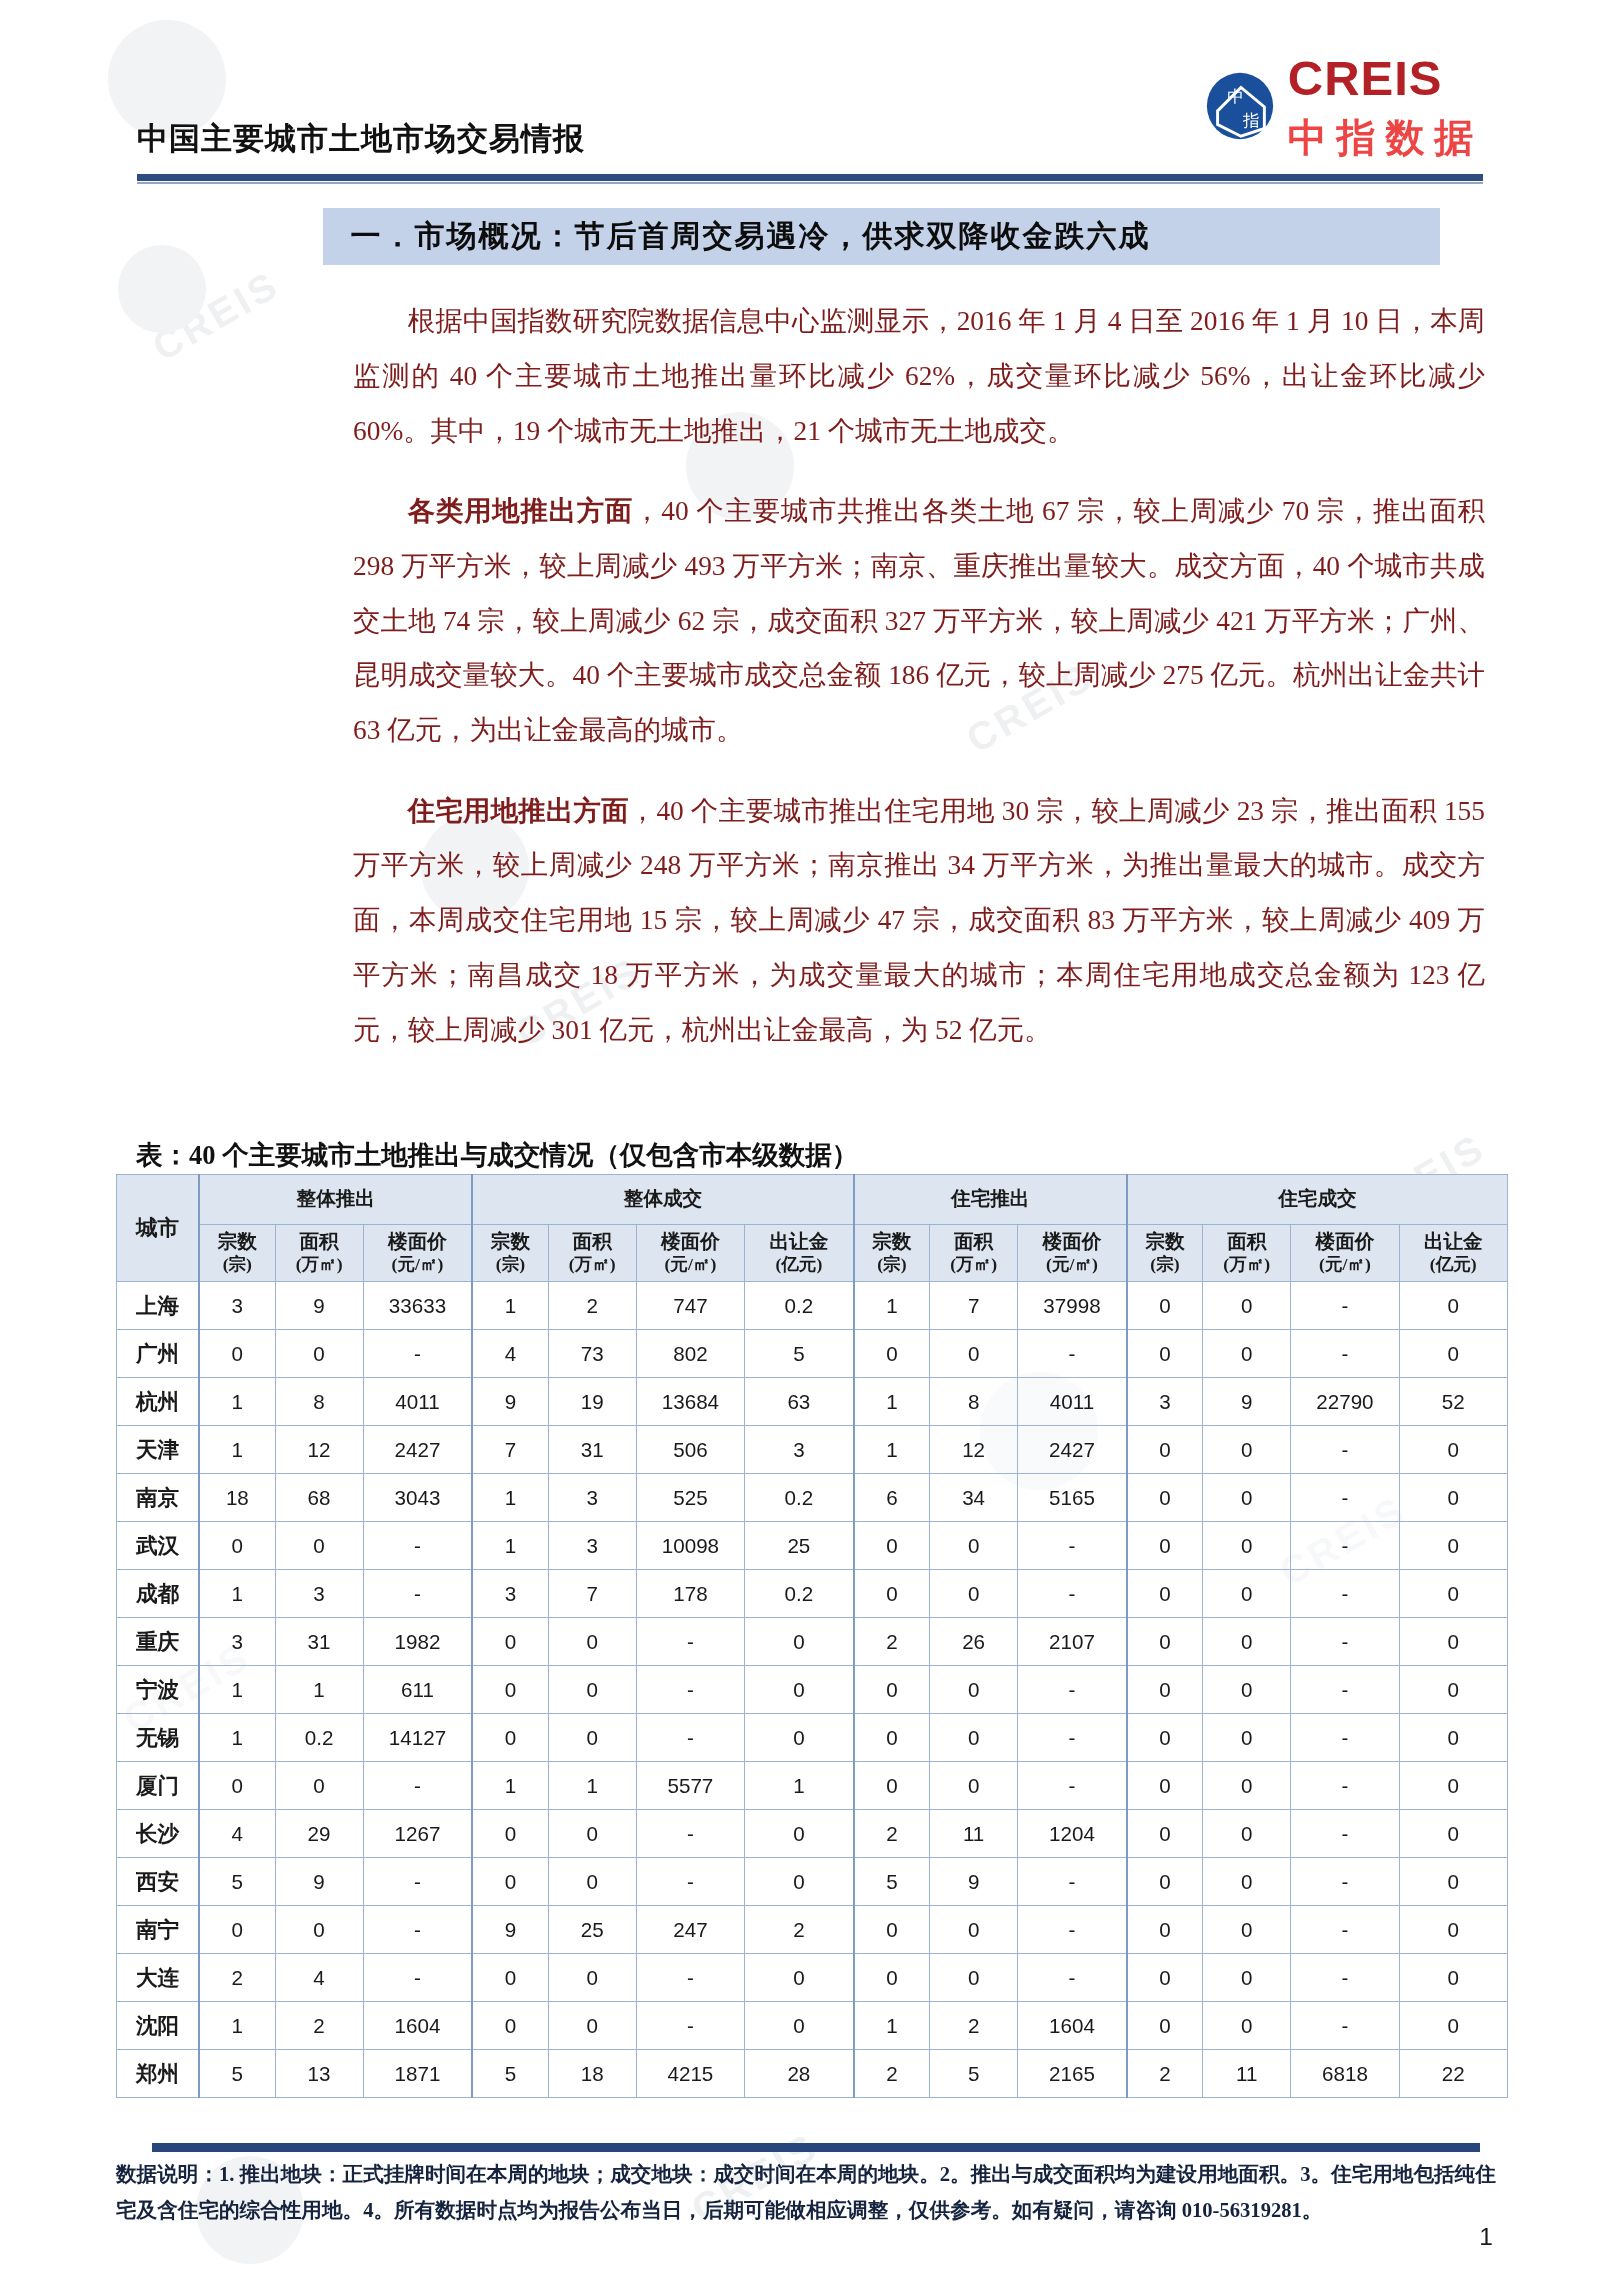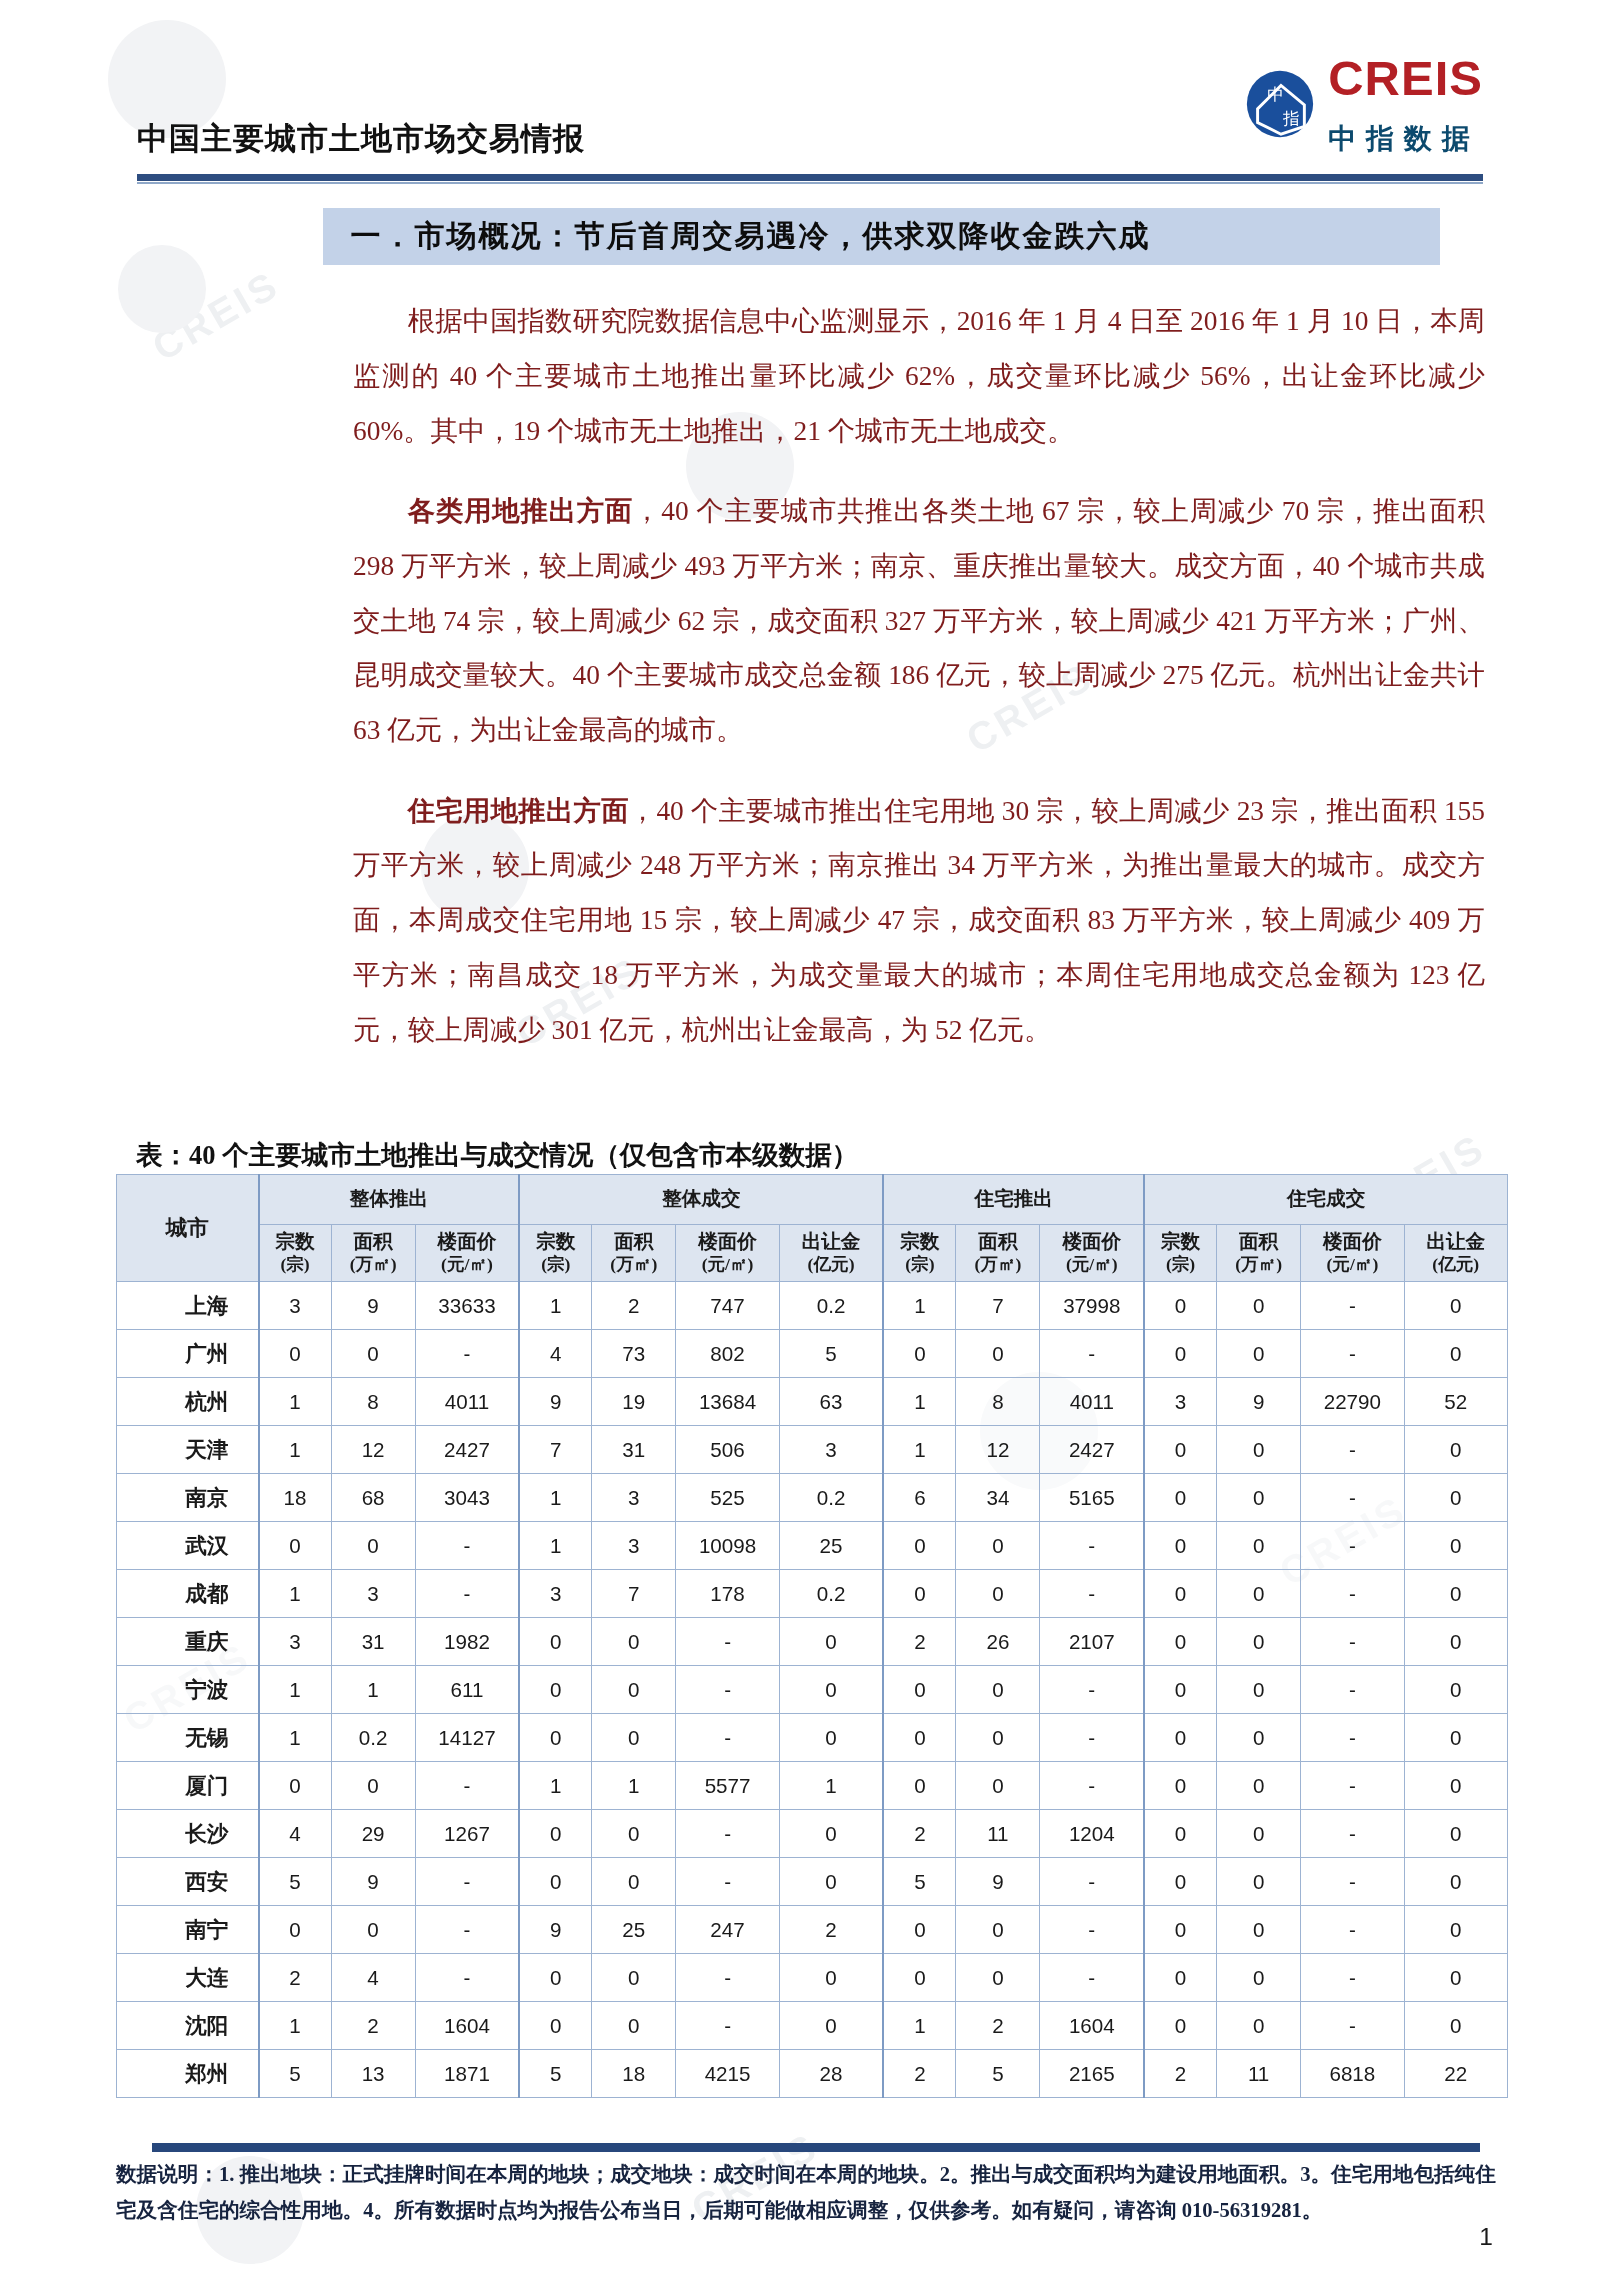--- a/index.html
+++ b/index.html
@@ -29,22 +29,22 @@
   }
   .logo{position:absolute;right:137px;top:54px;display:flex;align-items:center;gap:9.8px;}
   .logo-mark{width:76px;height:76px;position:relative;}
   .logo-text{display:flex;flex-direction:column;line-height:1;}
   .logo-creis{
     font-family:"Liberation Sans","DejaVu Sans",sans-serif;
     font-weight:bold;font-size:49px;color:#b32025;letter-spacing:1px;
   }
   .logo-cn{
     font-family:"Liberation Sans","DejaVu Sans",sans-serif;
-    font-weight:bold;font-size:28px;color:#0c4a6e;letter-spacing:9.8px;
-    margin-top:22px;
+    font-weight:bold;font-size:39px;color:#ef4444;letter-spacing:9.8px;
+    margin-top:15px;
   }
   .header-rule{position:absolute;left:137px;top:174px;width:1346px;height:6.9px;
      background:linear-gradient(#2d4d80,#2d4d80);}
   .header-rule:after{content:"";position:absolute;left:0;top:7.8px;width:100%;height:2px;background:#8fa8c8;}
 
   
   .banner{
     position:absolute;left:323px;top:208px;width:1117px;height:57px;
     background:#c3d2e8;
     display:flex;align-items:center;text-align:center;
@@ -88,21 +88,21 @@
     padding:4.9px 2px;line-height:1.25;
   }
   table.main thead th.grp{height:39px;}
   table.main thead th.city{font-size:21.6px;}
   table.main tbody td{
     height:43px;padding:2px;font-size:20.6px;
     font-family:"Liberation Sans","DejaVu Sans",sans-serif;
   }
   table.main tbody td.cityname{
     font-family:"Liberation Serif","DejaVu Serif",serif;
-    font-weight:bold;font-size:21.6px;padding-left:41px;
+    font-weight:bold;font-size:21.6px;
   }
   .sep-l{border-left:2px solid #7e9bc4 !important;}
   .unit{font-size:17.6px;display:block;}
 
   
   .footer-rule{position:absolute;left:152px;top:2143px;width:1328px;height:8.8px;background:#27477c;}
   .footnote{
     position:absolute;left:116px;top:2156px;width:1392px;
     font-family:"Liberation Serif","DejaVu Serif",serif;
     font-size:20.6px;color:#16233f;line-height:1.75;font-weight:bold;

